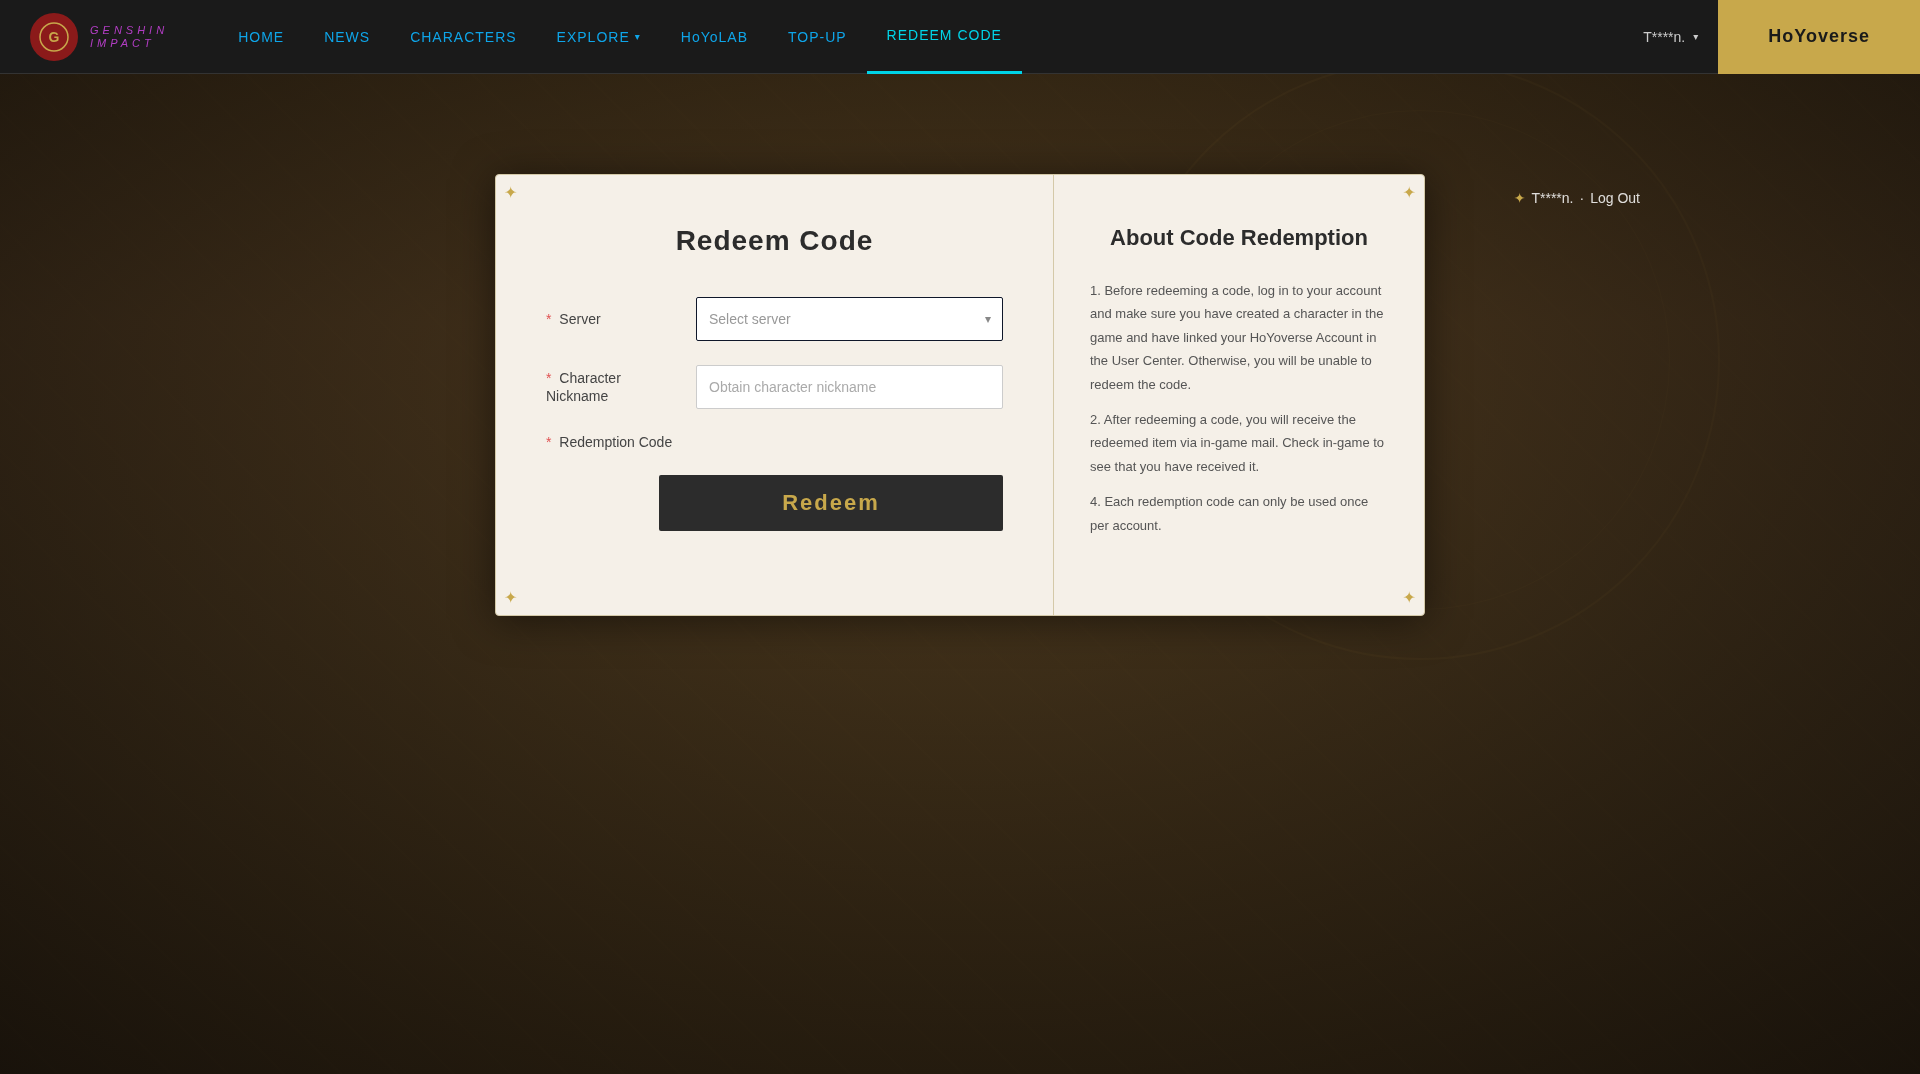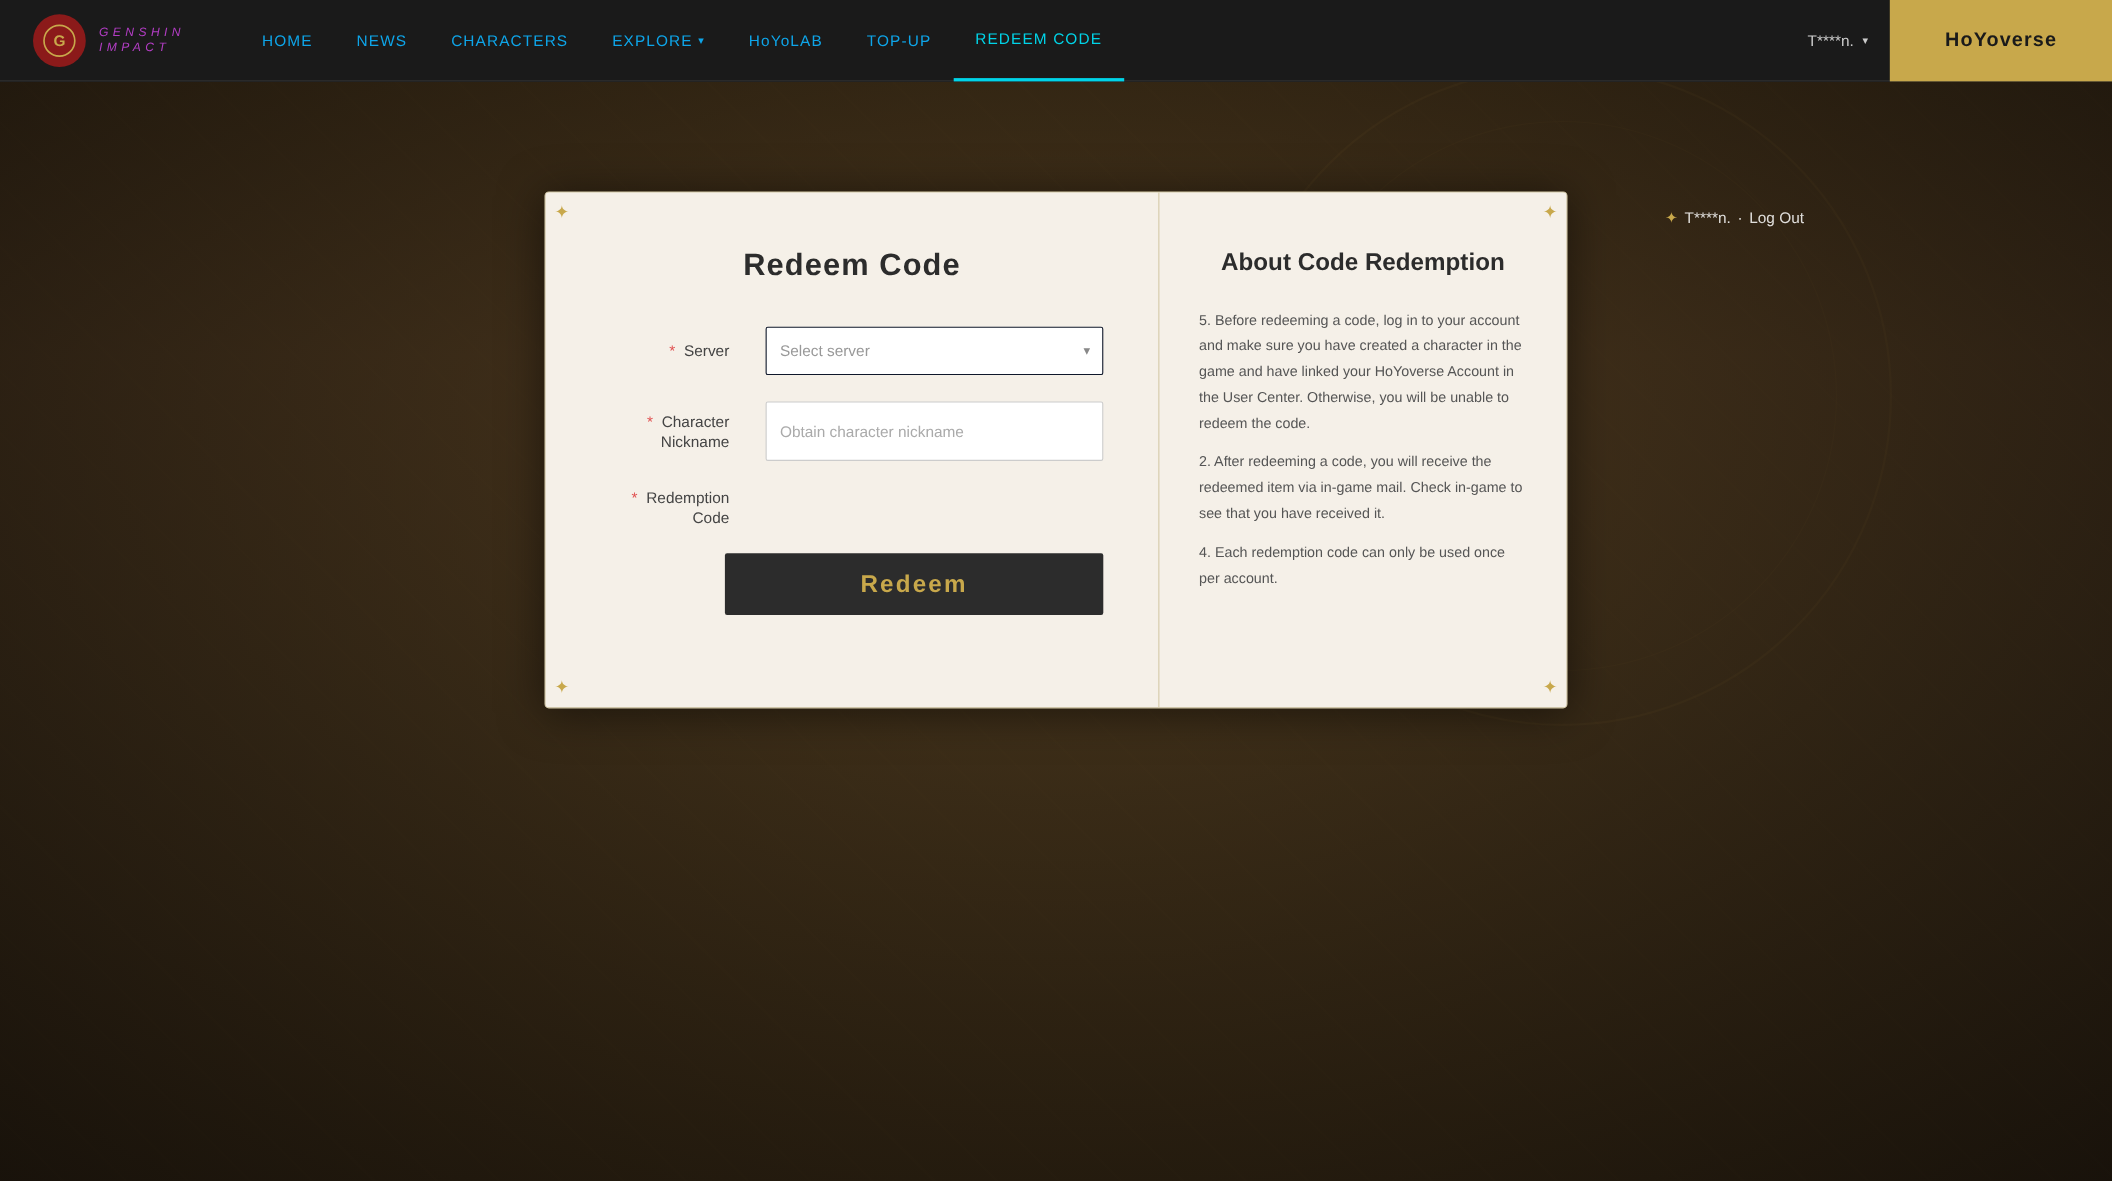--- a/index.html
+++ b/index.html
@@ -100,26 +100,26 @@
       border-right: 1px solid #d4c9a8;
     }
     .redeem-title {
       font-size: 28px; font-weight: bold; color: #2c2c2c;
       text-align: center; margin-bottom: 40px; letter-spacing: 1px;
     }
     .form-row {
       display: flex; align-items: center; margin-bottom: 24px;
     }
     .form-label {
-      width: 150px; text-align: right; padding-right: 33px;
+      width: 150px; text-align: left; padding-right: 12px;
       color: #444; font-size: 14px; line-height: 1.3;
     }
     .form-label .required { color: #e05050; margin-right: 4px; }
     .form-input {
-      flex: 1; height: 54px; border: 1px solid #ccc;
+      flex: 1; height: 44px; border: 1px solid #ccc;
       background: white; border-radius: 2px;
       padding: 0 12px; font-size: 14px; color: #a16207;
       outline: none;
     }
     .form-input::placeholder { color: #aaa; }
     .select-wrapper {
       flex: 1; position: relative;
     }
     .form-select {
       width: 100%; height: 44px; border: 1px solid #0f172a;
@@ -247,20 +247,20 @@
 
         <div class="form-row" style="margin-top:8px;">
           <div style="width:150px;"></div>
           <button class="redeem-btn">Redeem</button>
         </div>
       </div>
 
       <div class="redeem-right">
         <h3 class="about-title">About Code Redemption</h3>
         <div class="about-text">
-          <p>5. Before redeeming a code, log in to your account and make sure you have created a character in the game and have linked your HoYoverse Account in the User Center. Otherwise, you will be unable to redeem the code.</p>
+          <p>1. Before redeeming a code, log in to your account and make sure you have created a character in the game and have linked your HoYoverse Account in the User Center. Otherwise, you will be unable to redeem the code.</p>
           <p>2. After redeeming a code, you will receive the redeemed item via in-game mail. Check in-game to see that you have received it.</p>
           <p>4. Each redemption code can only be used once per account.</p>
         </div>
       </div>
     </div>
   </div>
 </div>
 
 </body></html>

